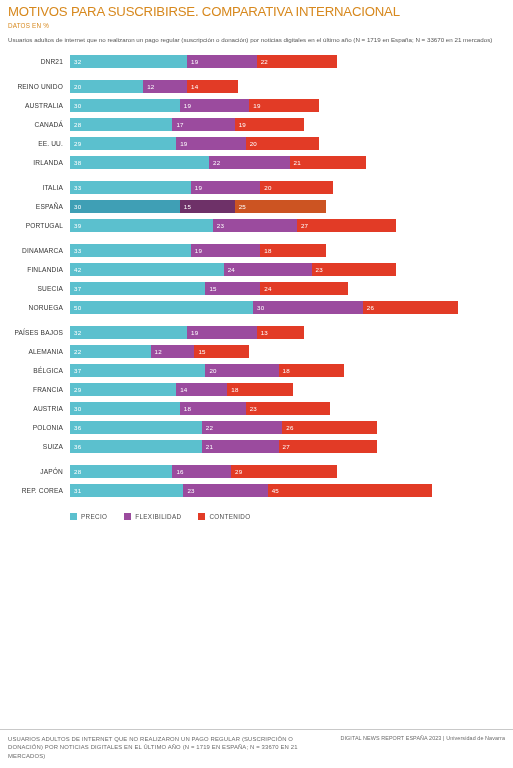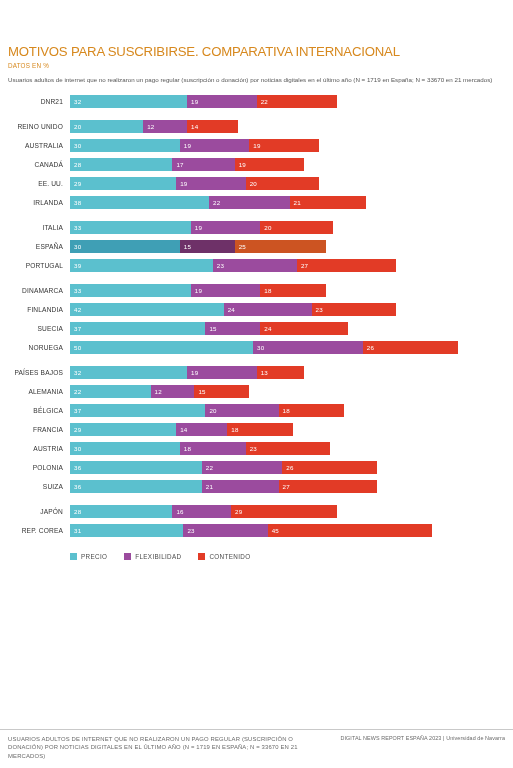--- a/index.html
+++ b/index.html
@@ -23,21 +23,20 @@
   
   .header { padding: 4px 8px 0 8px; }
 
   .title {
     font-size: 13.2px;
     font-weight: 400;
     color: #d7891f;
     letter-spacing: -0.2px;
     line-height: 15px;
     white-space: nowrap;
-    margin-top: 40px;
   }
 
   .subtitle {
     font-size: 6.3px;
     color: #d7891f;
     letter-spacing: 0.2px;
     margin-top: 3px;
   }
 
   .note {

